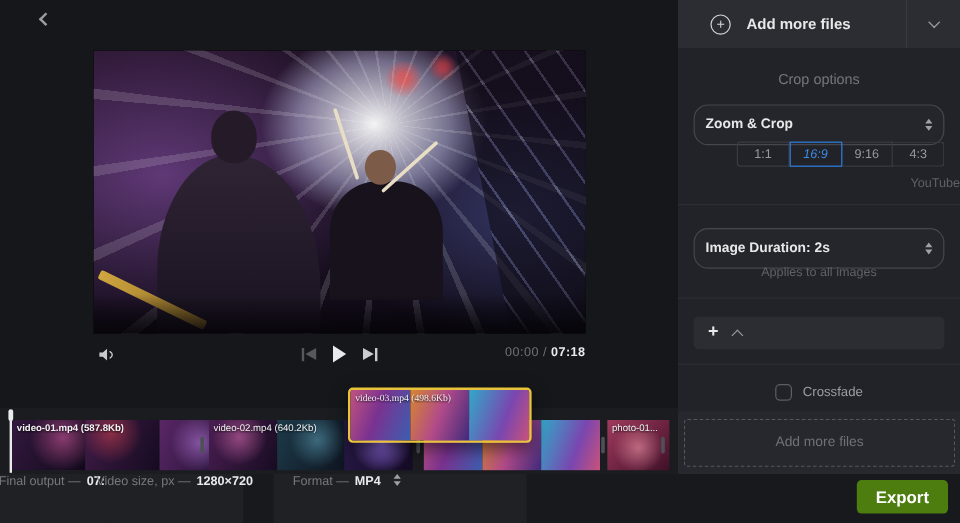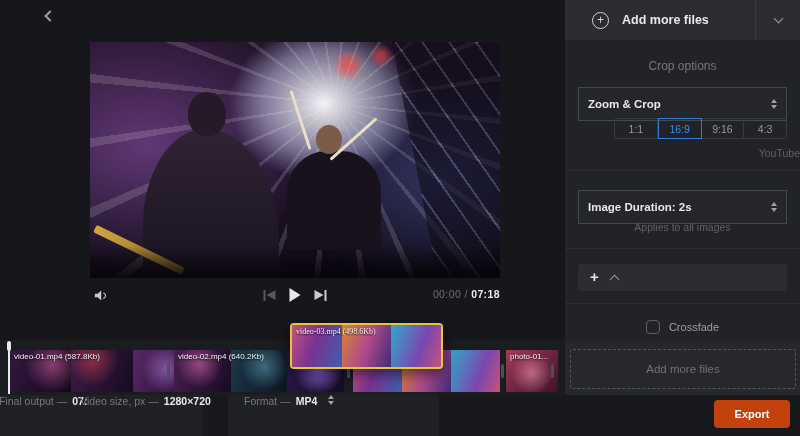--- a/index.html
+++ b/index.html
@@ -1,21 +1,21 @@
 <!DOCTYPE html>
 <html><head>
 <meta charset="utf-8">
 <style>
   * { margin:0; padding:0; box-sizing:border-box; }
   html,body { background:#000; }
   body { font-family:"Liberation Sans", sans-serif; }
   #stage { position:relative; width:800px; height:436px; background:#16171a; overflow:hidden; }
 
   
-  .main { position:absolute; left:12px; top:0; width:565px; height:436px; background:#16171a; }
+  .main { position:absolute; left:0; top:0; width:565px; height:436px; background:#16171a; }
   .back-btn { position:absolute; left:26px; top:4px; width:24px; height:24px; background:none; border:none; cursor:pointer; display:flex; align-items:center; justify-content:center; }
   .chev { display:inline-block; width:8px; height:8px; border-right:2px solid #9b9da3; border-bottom:2px solid #9b9da3; }
   .chev.left  { transform:rotate(135deg); }
   .chev.down  { width:7px; height:7px; border-width:1.6px; transform:rotate(45deg); margin-top:-3px; }
   .chev.up    { width:7px; height:7px; border-width:1.6px; transform:rotate(-135deg); margin-top:3px; }
 
   .video { position:absolute; left:78px; top:42px; width:410px; height:236px; background:#000; overflow:hidden; }
   .scene { position:absolute; inset:0;
     background:
       radial-gradient(circle at 63% 10%, rgba(255,70,60,.6) 0 4px, transparent 16px),
@@ -61,33 +61,33 @@
   
   .sidebar { position:absolute; left:565px; top:0; width:235px; height:436px; background:#222328; }
   .sb-header { position:absolute; left:0; top:0; width:235px; height:40px; background:#2b2d32; display:flex; align-items:center; }
   .add-files-btn { flex:1; height:40px; background:none; border:none; cursor:pointer; display:flex; align-items:center; gap:13px; padding-left:27px; }
   .plus-circle { width:17px; height:17px; border:1.4px solid #d2d3d6; border-radius:50%; color:#d2d3d6; font-size:12px; line-height:14px; text-align:center; }
   .add-files-label { color:#e7e8ea; font-size:12.5px; font-weight:bold; }
   .sb-header-div { width:1px; height:40px; background:#37393e; }
   .collapse-btn { width:44px; height:40px; background:none; border:none; cursor:pointer; display:flex; align-items:center; justify-content:center; }
 
   .sb-title { position:absolute; left:0; top:59px; width:235px; text-align:center; color:#75777d; font-size:12px; }
-  .select-box { position:absolute; left:13px; width:209px; height:25px; background:#24262b; border:1px solid #45474e; border-radius:0;
+  .select-box { position:absolute; left:13px; width:209px; height:25px; background:#24262b; border:1px solid #45474e; border-radius:12px;
     display:flex; align-items:center; cursor:pointer; padding:16px 9px; }
   .select-box .lbl { flex:1; text-align:left; color:#e7e8ea; font-size:11.5px; font-weight:bold; }
   .spin { display:flex; flex-direction:column; gap:2px; align-items:center; }
   .spin i { display:block; width:0; height:0; border-left:3.5px solid transparent; border-right:3.5px solid transparent; }
   .spin .u { border-bottom:4px solid #9fa1a6; }
   .spin .d { border-top:4px solid #9fa1a6; }
   .crop-select { top:87px; }
   .ar-group { position:absolute; left:13px; top:118px; width:209px; height:21px; display:flex;padding-left:36px; }
   .ar-btn { flex:1; background:none; border:1px solid #393b41; border-left-width:0; color:#97999f; font-size:10.5px; cursor:pointer; font-family:inherit; }
   .ar-btn:first-child { border-left-width:1px; border-radius:3px 0 0 3px; }
   .ar-btn:last-child { border-radius:0 3px 3px 0; }
-  .ar-btn.selected { border:1px solid #2e7fe0; color:#3d8ce8; }
+  .ar-btn.selected { border:1px solid #2e7fe0; color:#3d8ce8;font-style:italic; }
   .sb-hint { position:absolute; left:0; width:235px; text-align:center; color:#5f6167; font-size:10.5px; }
   .hint-platform { top:147px;text-align:right; }
   .sb-div { position:absolute; left:0; width:235px; height:1px; background:#2d2e33; }
   .dur-select { top:190px; }
   .hint-duration { top:221px; }
   .audio-btn { position:absolute; left:13px; top:264px; width:209px; height:27px; background:#2b2d32; border:none; border-radius:4px;
     display:flex; align-items:center; cursor:pointer; padding:0 12px; gap:12px; }
   .audio-plus { color:#e7e8ea; font-size:15px; font-weight:bold; margin-top:-2px; }
   .audio-lbl { flex:1; text-align:left; color:#e7e8ea; font-size:11.5px; font-weight:bold; }
   .crossfade { position:absolute; left:0; top:320px; width:235px; display:flex; align-items:center; justify-content:center; gap:9px; }
@@ -122,22 +122,22 @@
 
   
   .footer { position:absolute; left:0; top:395px; width:800px; height:41px; background:#18191d; }
   .f-box { position:absolute; top:0; height:41px; background:#1f2125; display:flex; align-items:flex-start; justify-content:center; gap:5px;
     color:#76787e; font-size:10.5px; white-space:nowrap; }
   .f-box b { color:#e9eaec; font-weight:bold; }
   .f-1 { left:0; width:98px; }
   .f-2 { left:88px; width:115px; }
   .f-3 { left:228px; width:211px; justify-content:flex-start; padding-left:16px; cursor:pointer; }
   .f-3 .spin { margin-left:6px; }
-  .export-btn { position:absolute; left:714px; top:5px; width:76px; height:28px; background:#c2410c; border:none; border-radius:4px;
-    color:#ffffff; font-size:11px; font-weight:bold; cursor:pointer; font-family:inherit; }
+  .export-btn { position:absolute; left:714px; top:5px; width:76px; height:28px; background:#4d7c0f; border:none; border-radius:4px;
+    color:#ffffff; font-size:14px; font-weight:bold; cursor:pointer; font-family:inherit; }
 </style>
 </head>
 <body>
 
 <div id="stage">
 
   <div class="main">
     <button class="back-btn">
       <span class="chev left"></span>
     </button>
@@ -241,21 +241,21 @@
       <button class="cf-box"></button>
       <span class="cf-lbl">Crossfade</span>
     </div>
 
     <div class="sb-bottom">
       <button class="dropzone">Add more files</button>
     </div>
   </div>
 
   <div class="timeline">
-    <div class="clip" style="left:10px; width:184px;">
+    <div class="clip" style="left:10px; width:184px;font-weight:bold;">
       <span class="clip-label">video-01.mp4 (587.8Kb)</span>
       <div class="seg sgA"></div>
       <div class="seg sgB"></div>
       <div class="seg sgC"></div>
     </div>
     <div class="tl-div" style="left:167px"></div>
 
     <div class="clip" style="left:174px; width:170px;">
       <span class="clip-label">video-02.mp4 (640.2Kb)</span>
       <div class="seg sgD"></div>

